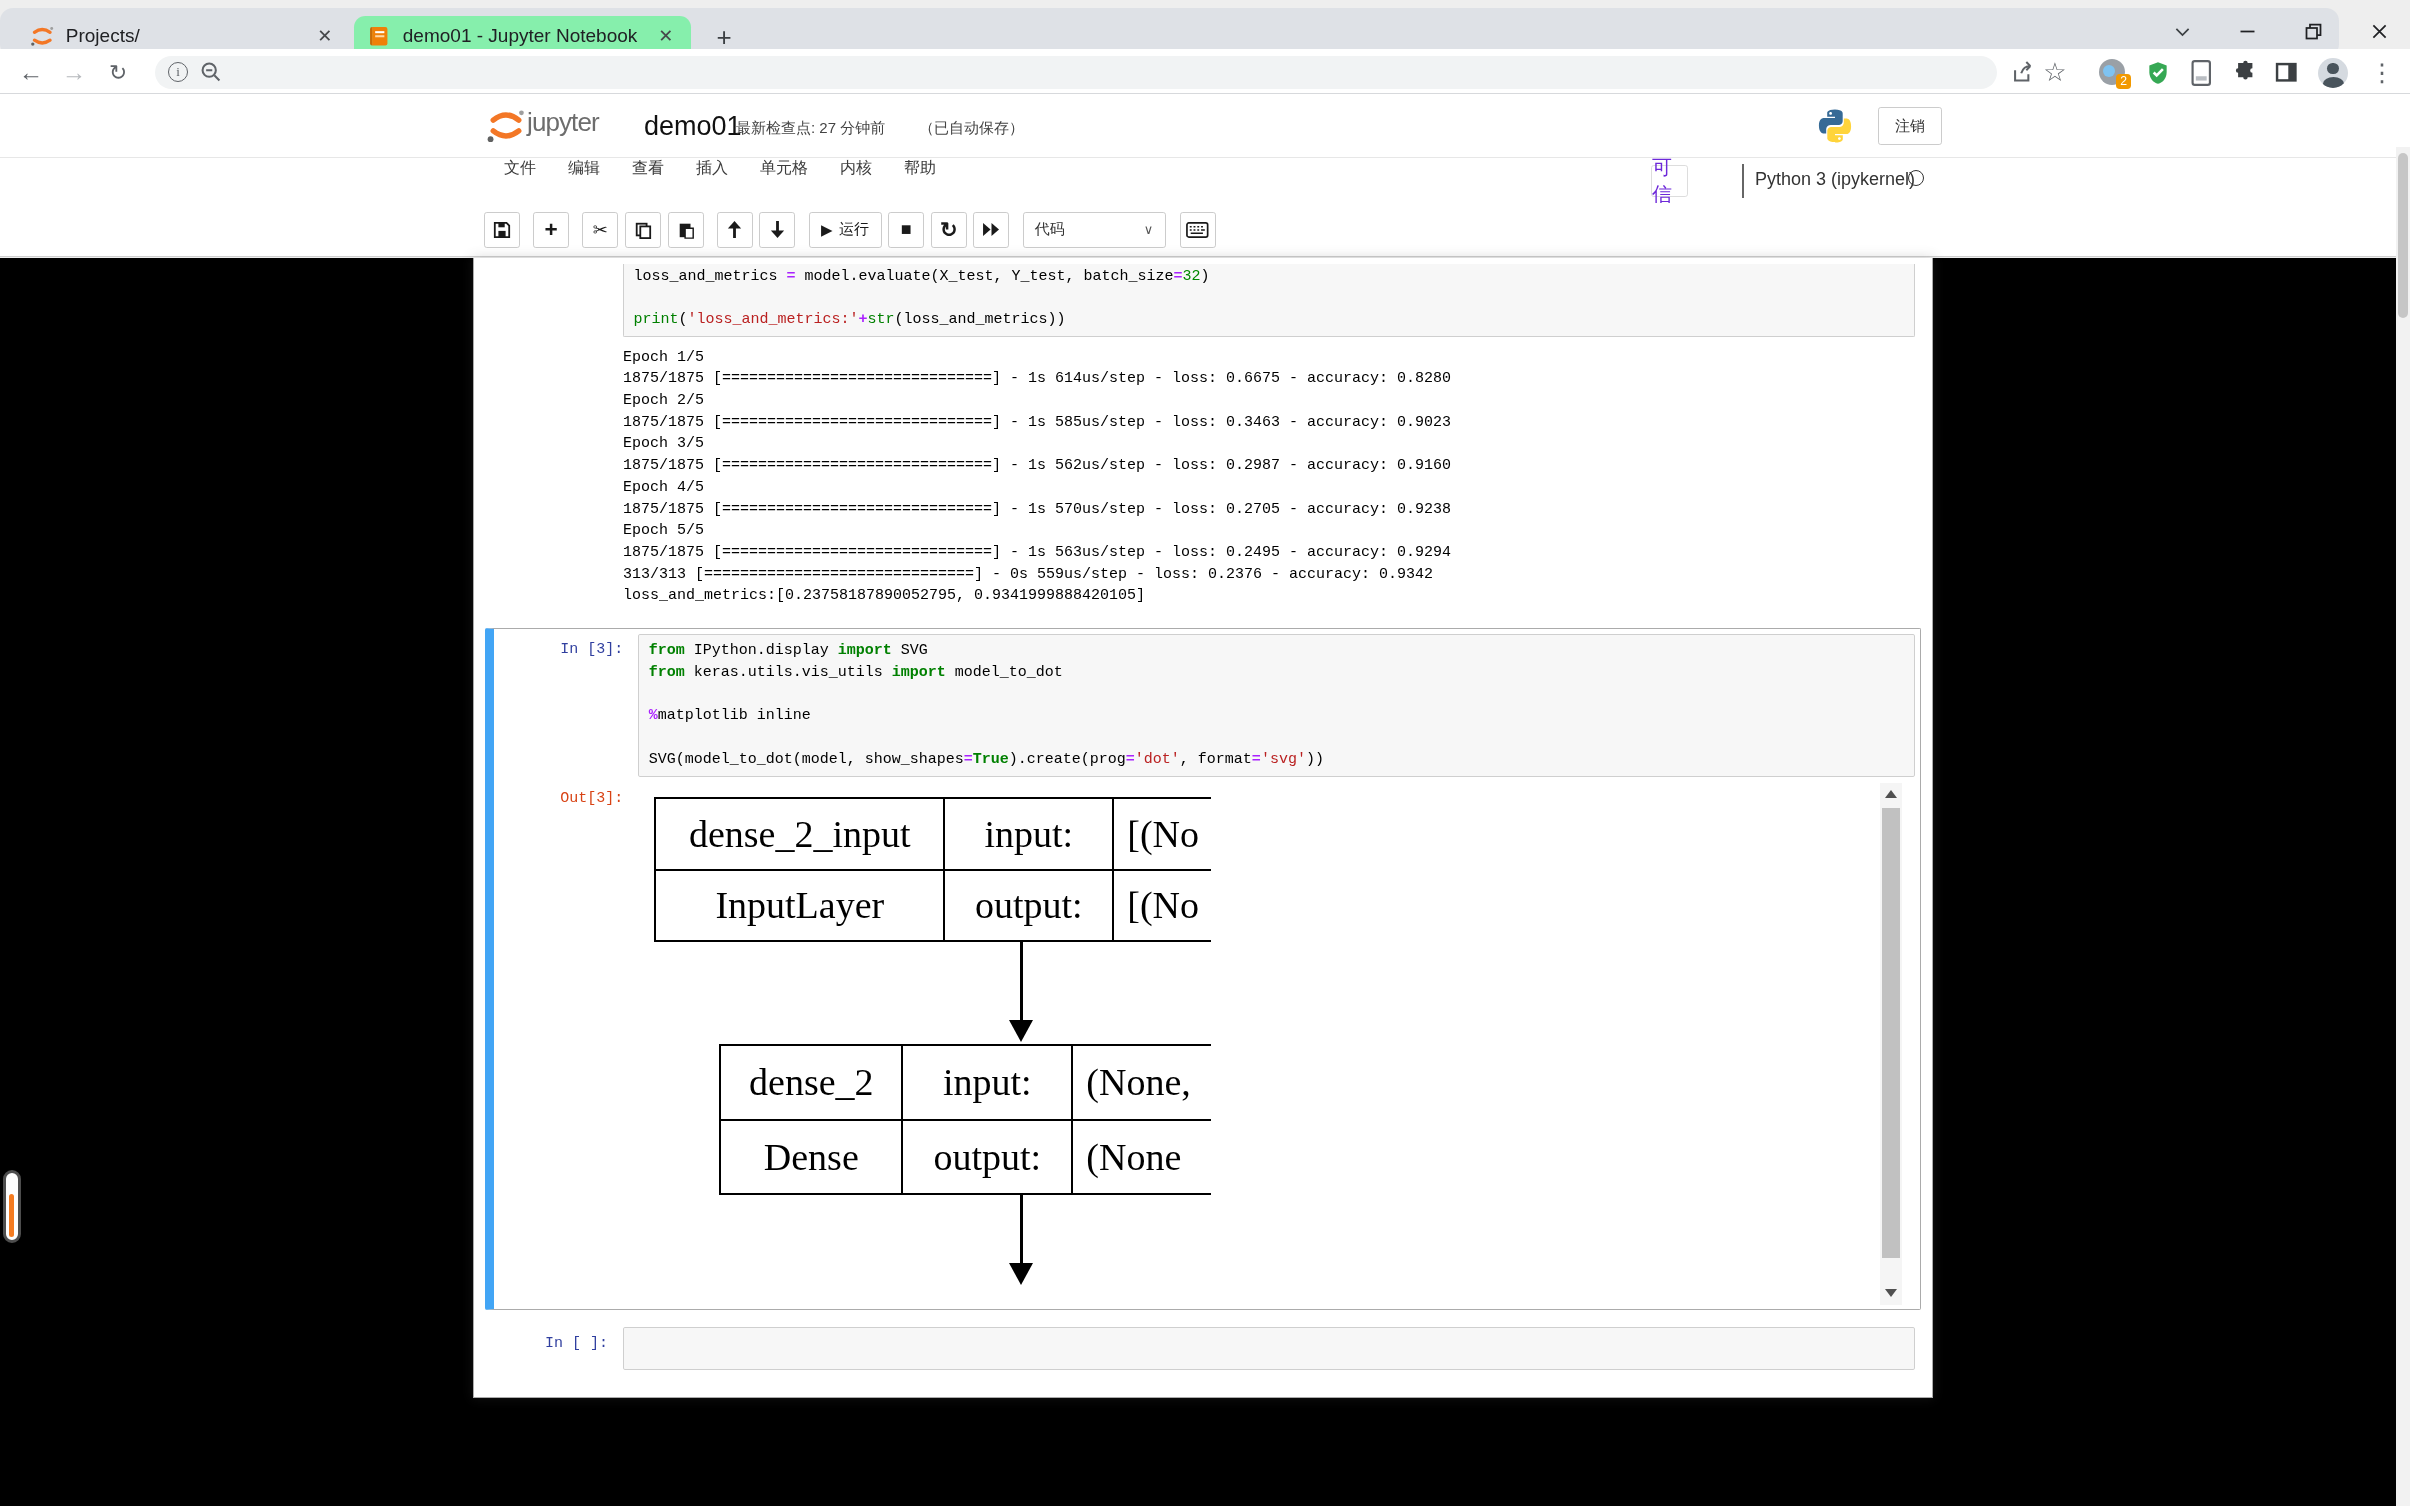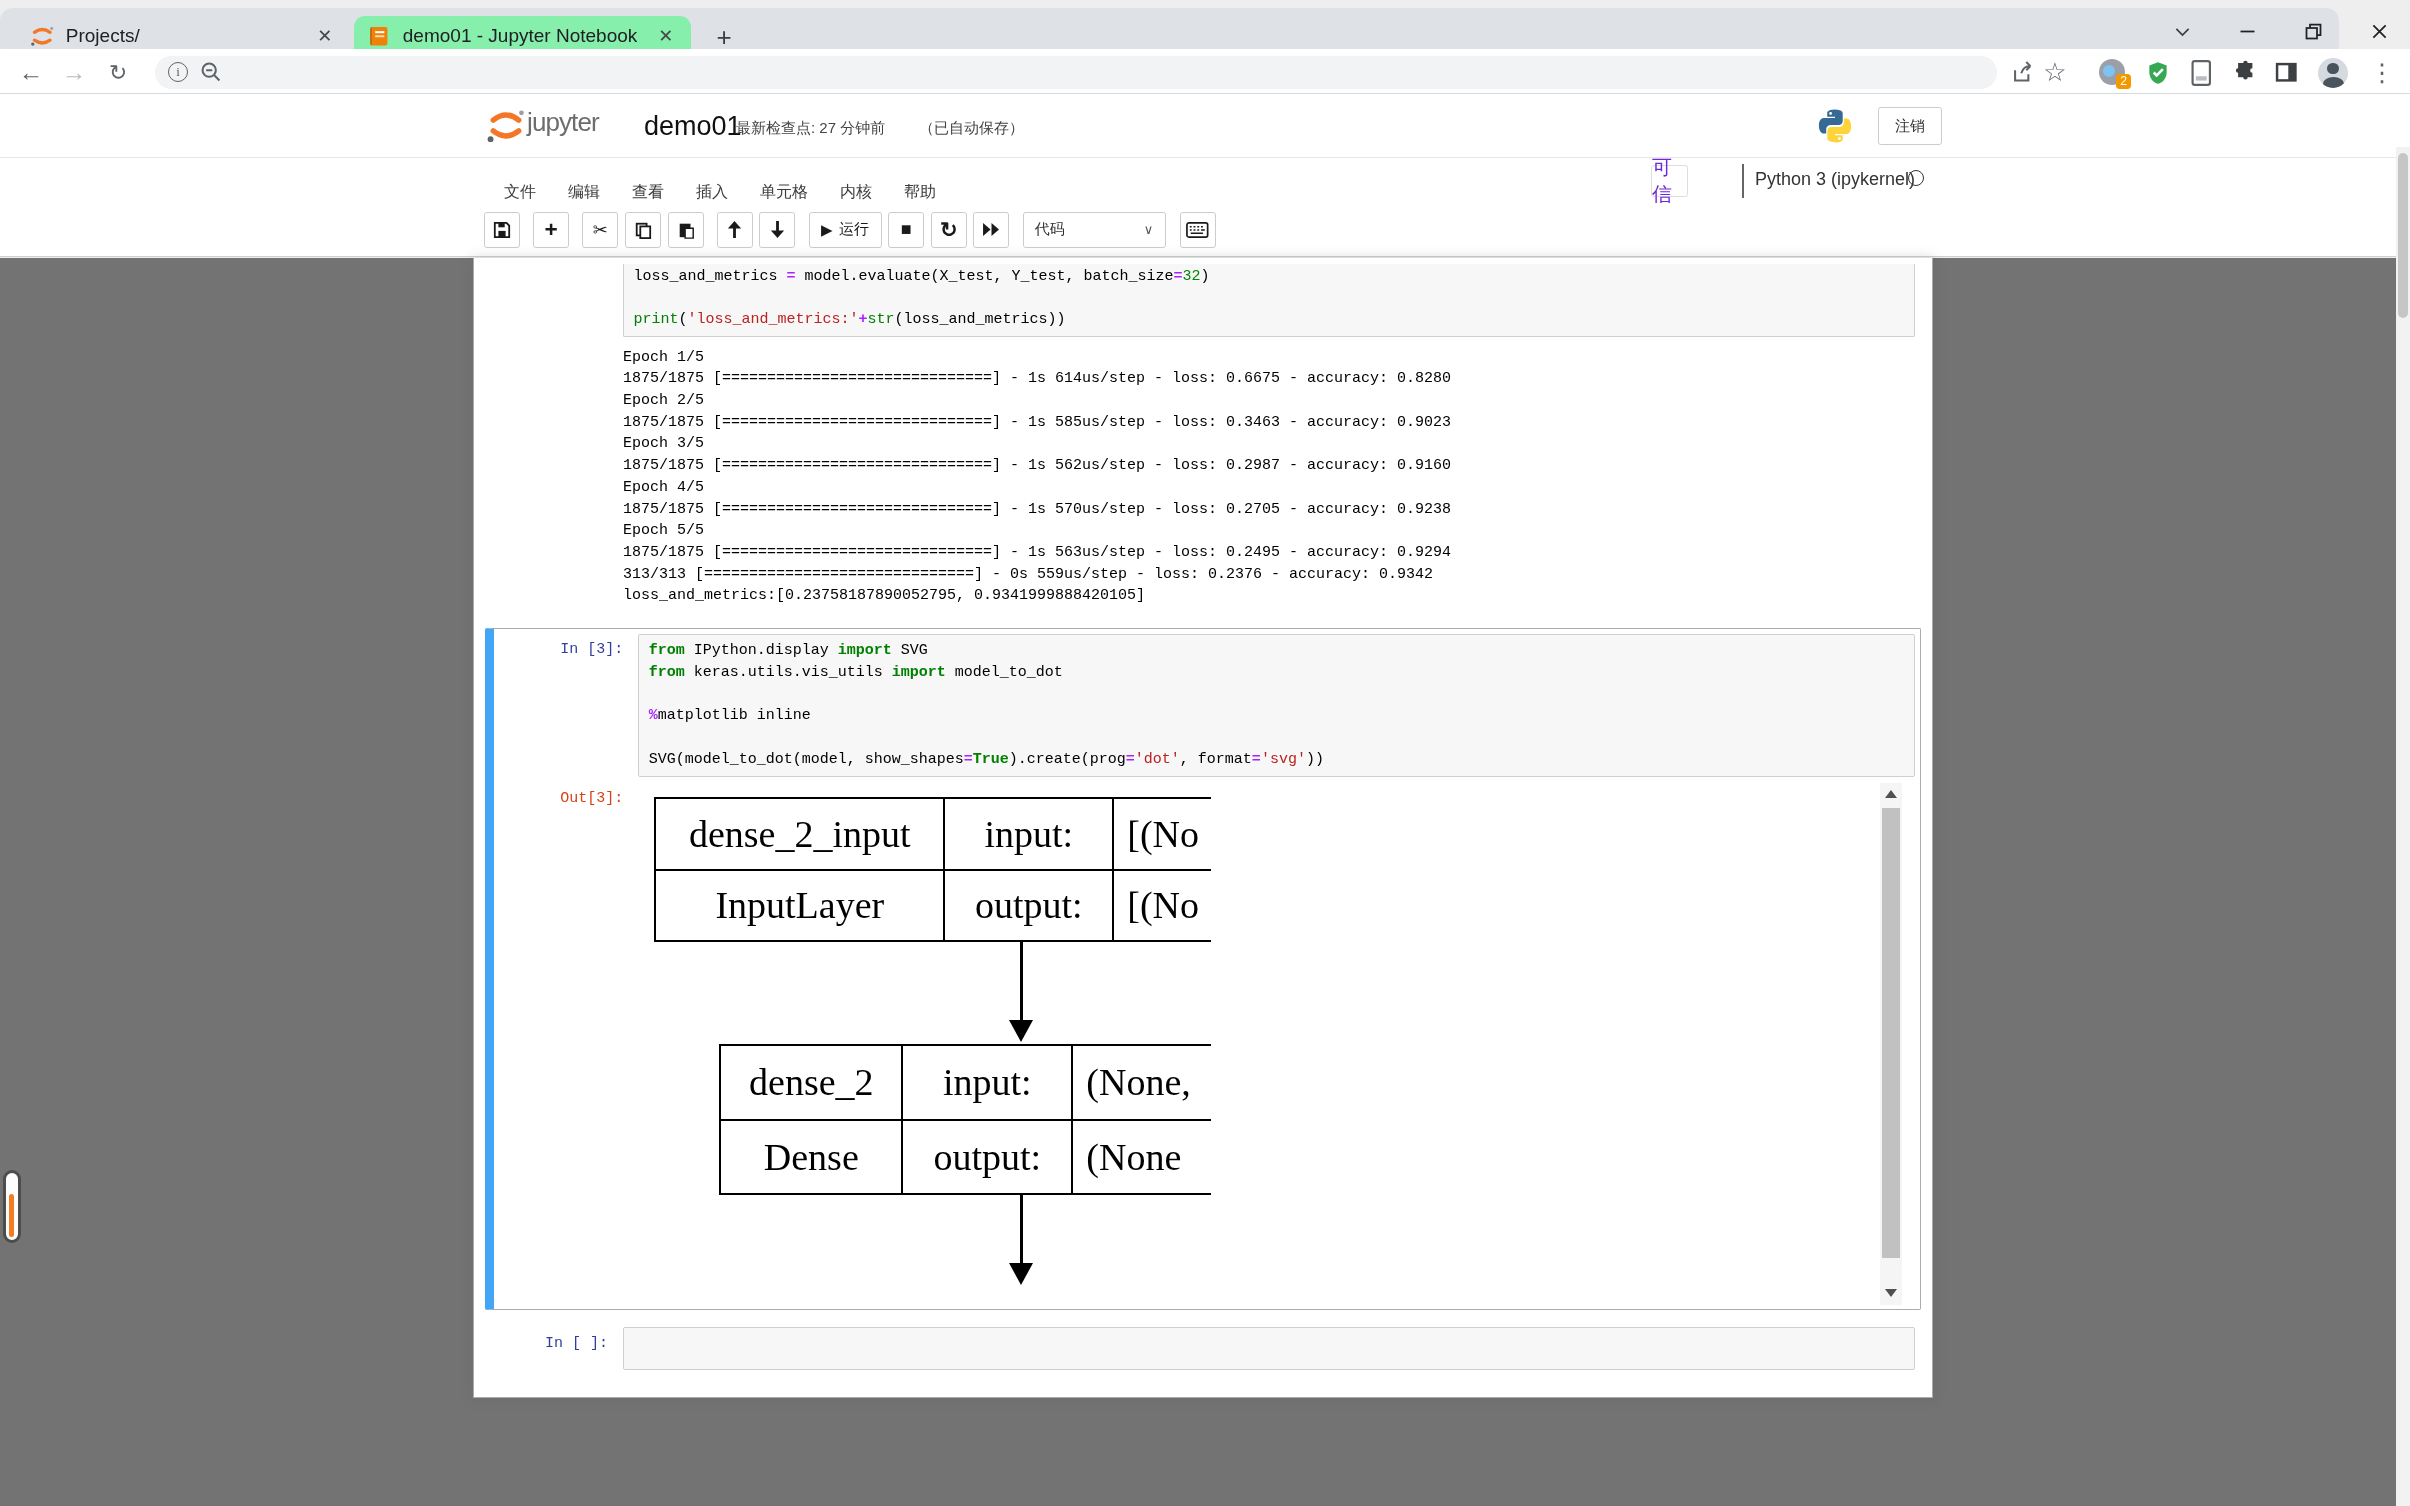--- a/index.html
+++ b/index.html
@@ -48,21 +48,21 @@
   .jlogo-word { position:absolute; left:527px; top:13px; font-size:26px; color:#6d6d6d; letter-spacing:-0.9px; }
   .nb-title { position:absolute; left:644px; top:17px; font-size:27px; color:#111; }
   .chk { position:absolute; left:736px; top:25.4px; font-size:15px; color:#444; }
   .autosv { position:absolute; left:919px; top:25.4px; font-size:15px; color:#444; }
   .logout { position:absolute; left:1878px; top:13px; width:64px; height:38px; border:0.9px solid #ccc;
             border-radius:2.8px; background:#fff; font-size:15px; color:#333; display:flex;
             align-items:center; justify-content:center; }
 
   
   .jmenubar { position:absolute; left:0; top:158px; width:2411px; height:45px; background:#fff; }
-  .menus { position:absolute; left:488px; top:0; height:45px; display:flex; align-items:flex-end; }
+  .menus { position:absolute; left:488px; top:0; height:45px; display:flex; align-items:flex-start; }
   .menu-item { padding:0 16px; font-size:16px; color:#3c3c3c; }
   .trusted { position:absolute; left:1651px; top:6.6px; width:37px; height:32px; border:0.9px solid #ddd;
              border-radius:2.8px; color:#6d28d9; font-size:20px; display:flex; align-items:center; justify-content:center; }
   .ksep { position:absolute; left:1742px; top:5.6px; width:1.9px; height:34px; background:#666; }
   .kname { position:absolute; left:1755px; top:11.3px; font-size:18px; color:#333; }
   .kcircle { position:absolute; left:1908px; top:12.2px; width:16px; height:16px; border:1.9px solid #333; border-radius:50%; }
 
   
   .jtoolbar { position:absolute; left:0; top:203px; width:2411px; height:54px; background:#fff;
               border-bottom:0.9px solid #cfcfcf; display:flex; align-items:center; padding-left:484px; }
@@ -70,21 +70,21 @@
           display:flex; align-items:center; justify-content:center; color:#1a1a1a; font-size:18px;
           margin-right:6.6px; flex:0 0 auto; }
   .tbtn.gap { margin-left:6.6px; }
   .tbtn.run { width:73px; font-size:15px; }
   .cellsel { width:143px; height:36px; border:0.9px solid #ccc; border-radius:2.8px; margin-left:6.6px;
              display:flex; align-items:center; font-size:15px; color:#333; padding:0 11.3px; }
   .cellsel .chev { margin-left:auto; font-size:13px; color:#555; }
   .kbbtn { margin-left:14px; }
 
   
-  .nbarea { position:absolute; left:0; top:258px; width:2411px; height:1249px; background:#737373; }
+  .nbarea { position:absolute; left:0; top:258px; width:2411px; height:1249px; background:#000000; }
   .container { position:absolute; left:473px; top:0; width:1460px; background:#fff;
                border:0.9px solid #ababab; border-top:none; box-shadow:0 0 11.3px 0.9px rgba(87,87,87,0.2);
                padding:0 11.3px 21px 11.3px; }
   .cell { display:block; padding:4.7px; border:0.9px solid transparent; }
   .cell.selected { border:0.9px solid #ababab; border-left:9.4px solid #42a5f5; border-radius:1.9px;
                    margin-top:11.3px; padding-left:12px; }
   .irow { display:flex; }
   .prompt { width:132px; flex:0 0 auto; text-align:right; padding:7.5px 15px 0 0;
             font-family:"Liberation Mono",monospace; font-size:15px; white-space:nowrap; }
   .prompt.in { color:#303f9f; }

